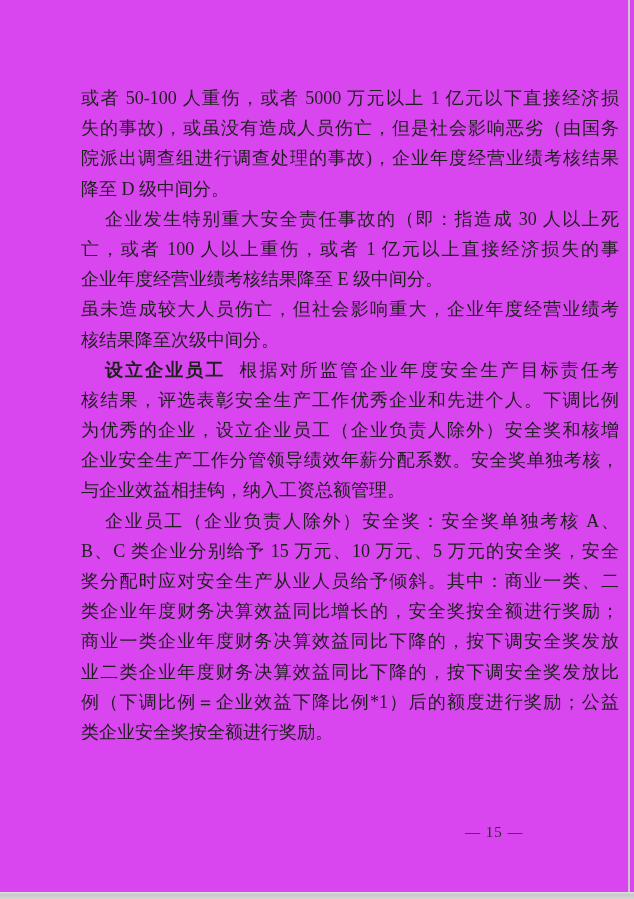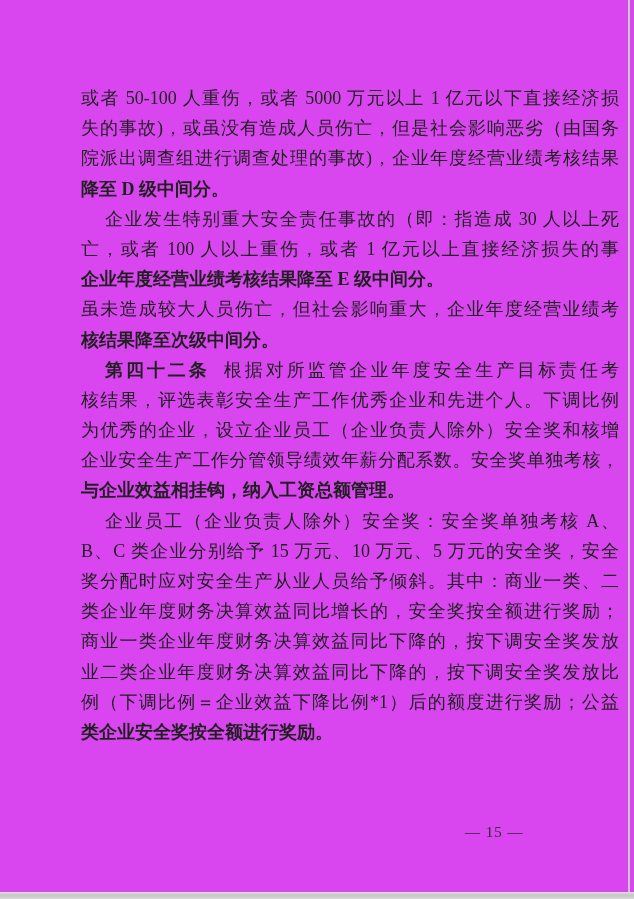--- a/index.html
+++ b/index.html
@@ -25,21 +25,20 @@
   .ln {
     height: 30.2px;
     line-height: 30.2px;
     text-align: justify;
     text-align-last: justify;
     overflow: hidden;
   }
   .ln.pe {            
     text-align: center;
     text-align-last: left;
-    font-weight: bold;
   }
   .ln.ind { text-indent: 24px; }   
   .article-term {
     font-weight: bold;
     margin-right: 14px;
   }
   .page-number {
     position: absolute;
     left: 465px; top: 824px;
     font-size: 15px;
@@ -72,21 +71,21 @@
     <div class="ln pe">降至 D 级中间分。</div>
 
     <div class="ln ind">企业发生特别重大安全责任事故的（即：指造成 30 人以上死</div>
     <div class="ln">亡，或者 100 人以上重伤，或者 1 亿元以上直接经济损失的事故），</div>
     <div class="ln pe">企业年度经营业绩考核结果降至 E 级中间分。</div>
 
     <div class="ln">虽未造成较大人员伤亡，但社会影响重大，企业年度经营业绩考</div>
     <div class="ln pe">核结果降至次级中间分。</div>
 
     <div class="ln ind">
-      <span class="article-term">第四十二条</span><span>根据对所监管企业年度安全生产目标责任考</span>
+      <span class="article-term">设立企业员工</span><span>根据对所监管企业年度安全生产目标责任考</span>
     </div>
     <div class="ln">核结果，评选表彰安全生产工作优秀企业和先进个人。下调比例</div>
     <div class="ln">为优秀的企业，设立企业员工（企业负责人除外）安全奖和核增</div>
     <div class="ln">企业安全生产工作分管领导绩效年薪分配系数。安全奖单独考核，</div>
     <div class="ln pe">与企业效益相挂钩，纳入工资总额管理。</div>
 
     <div class="ln ind">企业员工（企业负责人除外）安全奖：安全奖单独考核 A、</div>
     <div class="ln">B、C 类企业分别给予 15 万元、10 万元、5 万元的安全奖，安全</div>
     <div class="ln">奖分配时应对安全生产从业人员给予倾斜。其中：商业一类、二</div>
     <div class="ln">类企业年度财务决算效益同比增长的，安全奖按全额进行奖励；</div>

